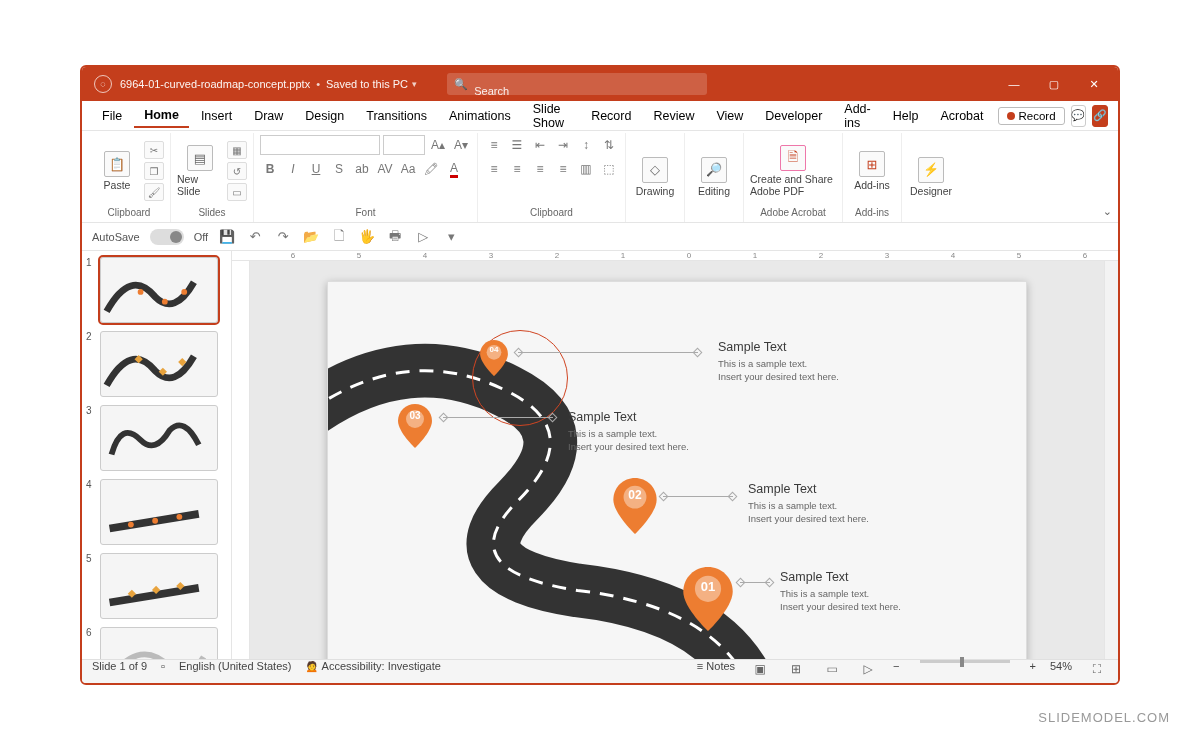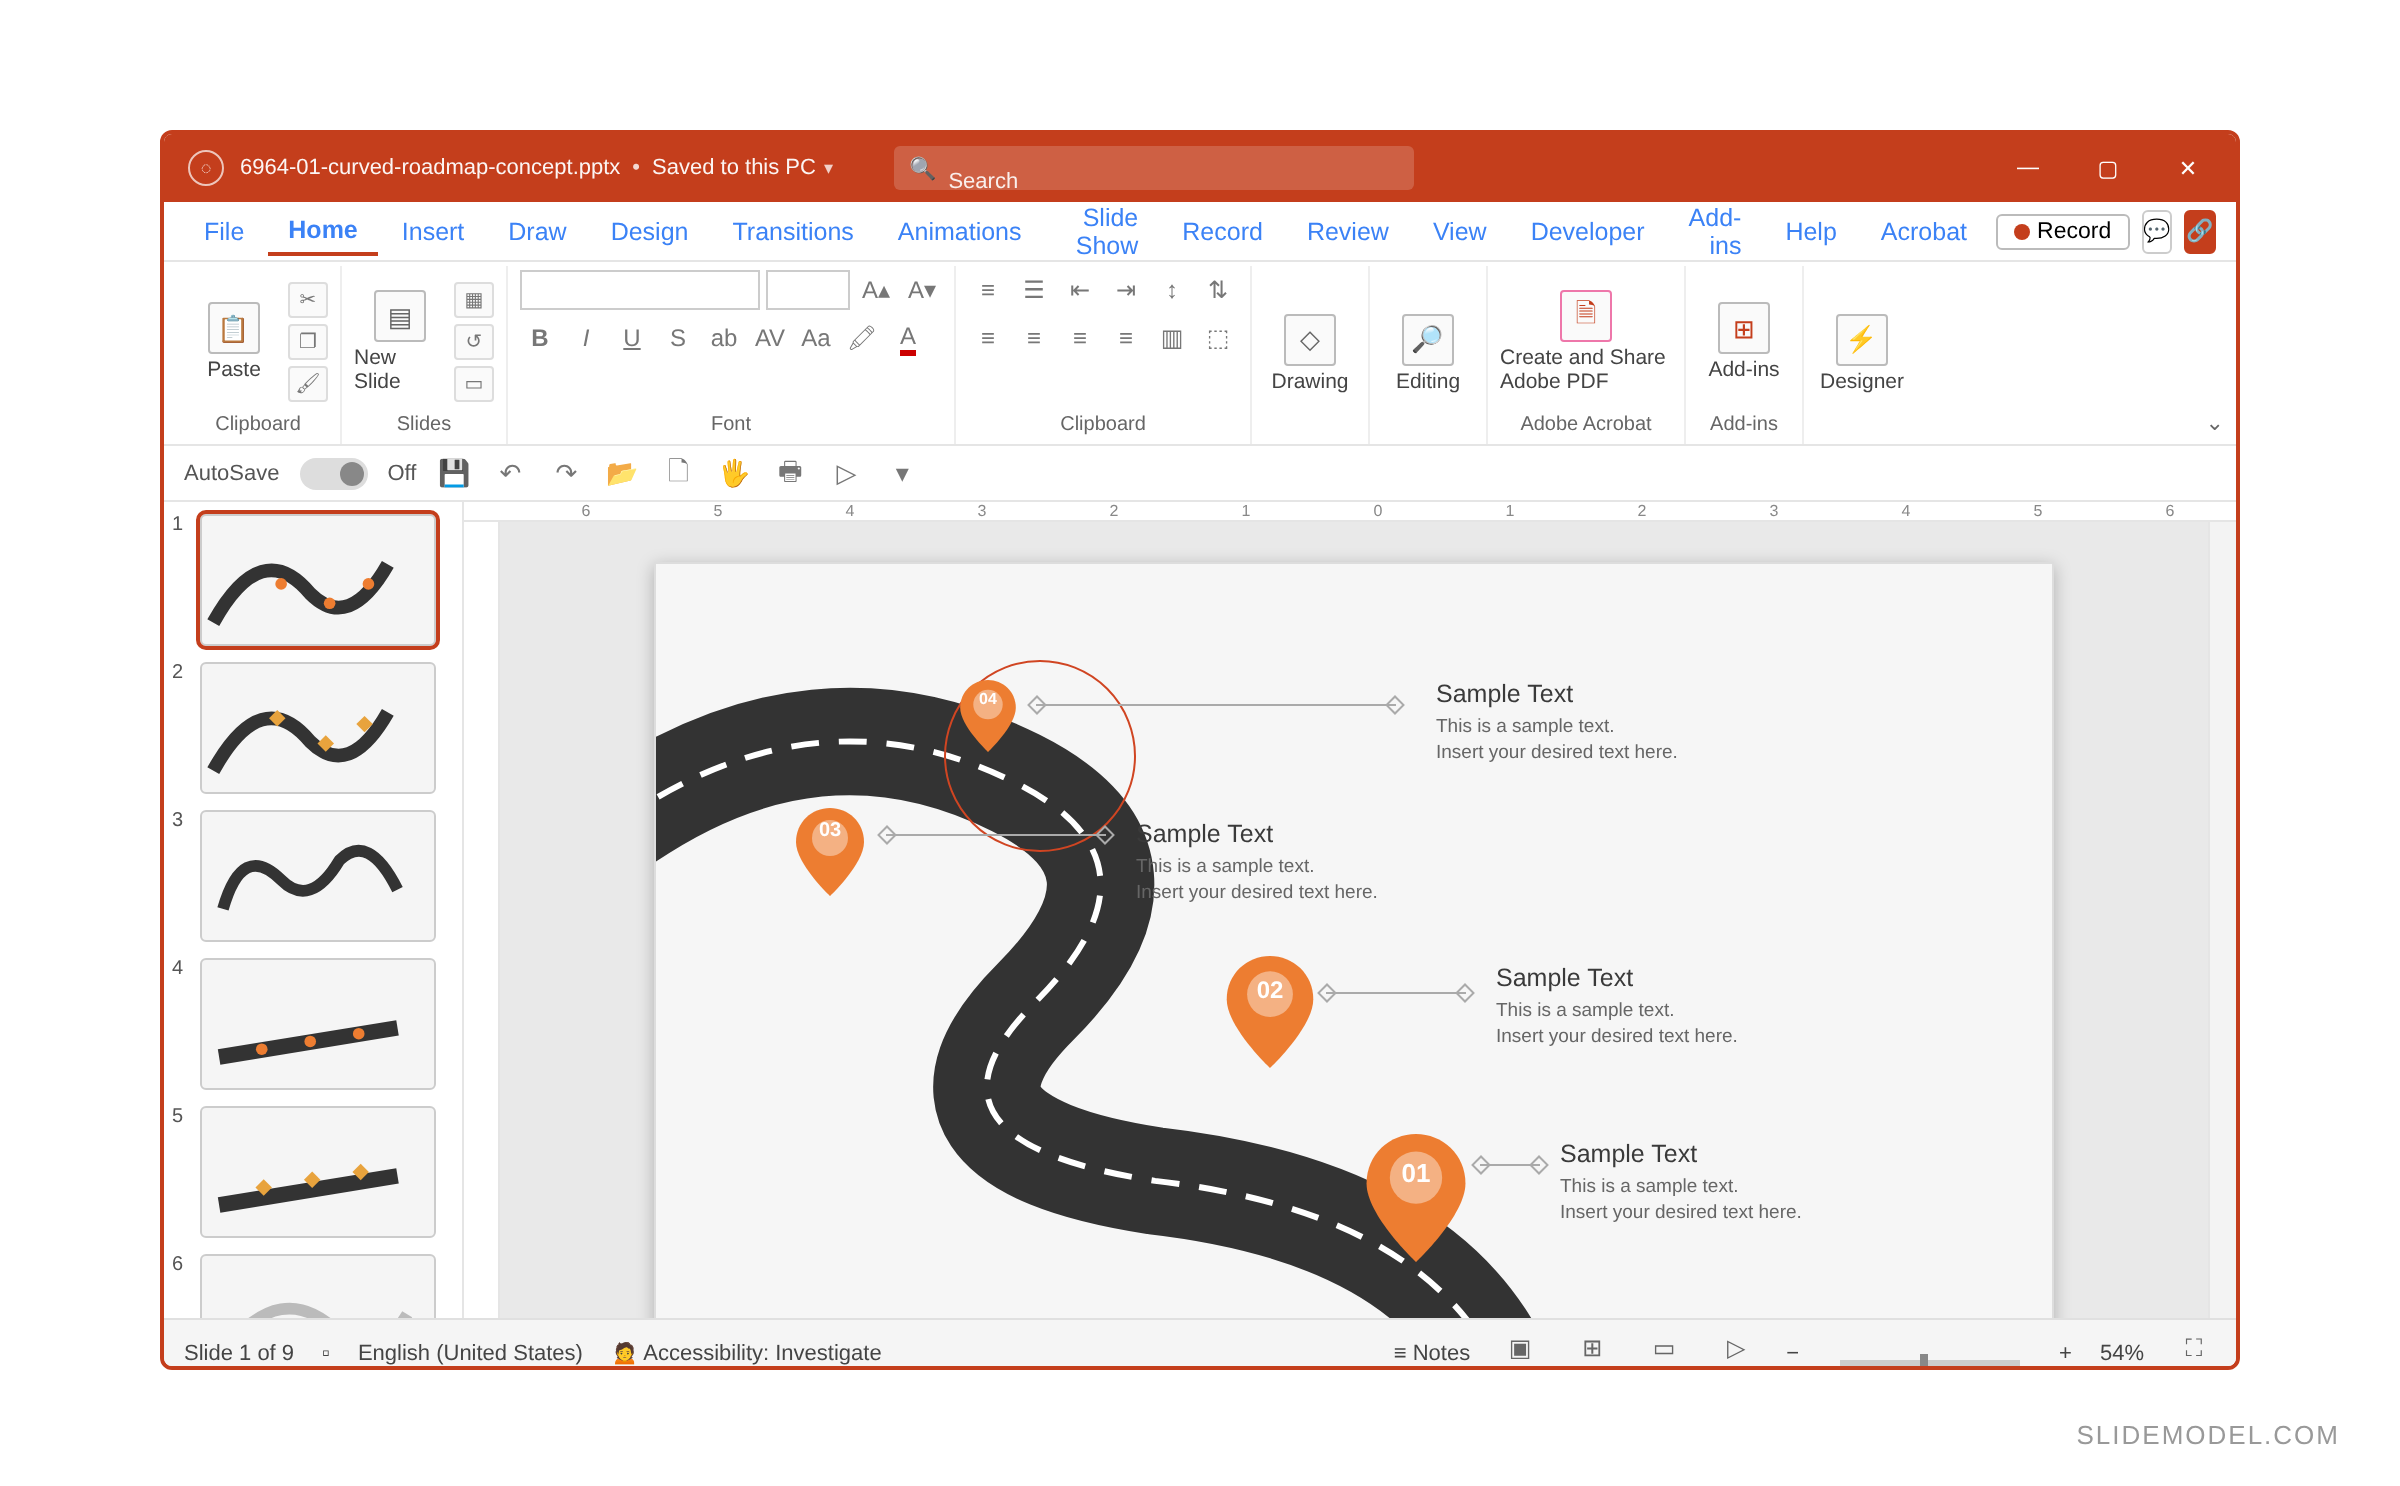--- a/index.html
+++ b/index.html
@@ -12,21 +12,21 @@
   .titlebar .dot { margin: 0 6px; opacity:.8; }
   .titlebar .saved { opacity:.95; display:flex; align-items:center; gap:4px; }
   .titlebar .chev { font-size:9px; opacity:.8; }
   .titlebar .search { margin-left: 30px; width: 260px; height: 22px; background: rgba(255,255,255,.18); border-radius: 3px; display:flex; align-items:center; padding:0 8px; gap:6px; color:#fff; }
   .titlebar .search input { background:transparent; border:none; outline:none; color:#fff; font-size:11px; flex:1;margin-top:14px; }
   .titlebar .search input::placeholder { color: rgba(255,255,255,.9); }
   .titlebar .spacer { flex:1; }
   .titlebar .winbtn { width: 40px; height: 34px; display:flex; align-items:center; justify-content:center; color:#fff; font-size:11px; }
   
   .menurow { height: 30px; background:#fff; display:flex; align-items:center; padding: 0 10px; gap: 2px; border-bottom: 1px solid #e5e5e5; }
-  .menurow .tab { padding: 4px 10px; font-size: 12.5px; color:#3b82f6; border-radius:3px;text-align:right; }
+  .menurow .tab { padding: 4px 10px; font-size: 12.5px; color:#000000; border-radius:3px; }
   .menurow .tab.active { font-weight:600; border-bottom: 2px solid #c43e1c; border-radius:0; }
   .menurow .rspacer { flex:1; }
   .menurow .recbtn { border:1px solid #bbb; border-radius:3px; padding:2px 8px; font-size:11.5px; display:flex; align-items:center; gap:4px; }
   .menurow .recbtn .reddot { width:8px;height:8px;border-radius:50%;background:#c43e1c; }
   .menurow .iconbtn { width:24px; height:22px; border:1px solid #ccc; border-radius:3px; margin-left:4px; display:flex;align-items:center;justify-content:center;font-size:11px;color:#555; }
   .menurow .sharebtn { background:#c43e1c; color:#fff; border-color:#c43e1c; }
   
   .ribbon { height: 92px; background:#fff; border-bottom:1px solid #e5e5e5; display:flex; align-items:stretch; padding: 2px 6px 0 6px; position:relative; }
   .group { display:flex; flex-direction:column; align-items:center; padding: 2px 6px; border-right:1px solid #eee; }
   .group:last-of-type { border-right:none; }
@@ -69,21 +69,21 @@
   .pin svg { width:100%; height:100%; }
   .pin .plabel { position:absolute; width:100%; text-align:center; top:6px; font-size:10px; color:#fff; font-weight:600; }
   .lead { position:absolute; height:1px; background:#aaa; }
   .lead::before,.lead::after{content:"";position:absolute;width:5px;height:5px;border:1px solid #aaa;transform:rotate(45deg);top:-3px;}
   .lead::before{left:-3px;} .lead::after{right:-3px;}
   .txtblk { position:absolute; font-size:12.5px; color:#3a3a3a; }
   .txtblk .h { font-weight:400; margin-bottom:4px; }
   .txtblk .b { font-size:9.5px; color:#666; line-height:1.35; }
   .vscroll { width:14px; background:#f3f3f3; border-left:1px solid #e5e5e5; }
   
-  .statusbar { height:24px; background:#f5f5f5; border-top:1px solid #e0e0e0; display:flex; align-items:flex-end; font-size:11px; color:#444; padding:0 10px; gap:14px; }
+  .statusbar { height:24px; background:#f5f5f5; border-top:1px solid #e0e0e0; display:flex; align-items:flex-start; font-size:11px; color:#444; padding:0 10px; gap:14px; }
   .statusbar .spacer{flex:1;}
   .statusbar .vbtn { width:22px;height:18px;display:flex;align-items:center;justify-content:center;color:#666;font-size:12px; }
   .statusbar .zslider { width:90px;height:3px;background:#ccc;position:relative;margin:0 6px; }
   .statusbar .zslider::after{content:"";position:absolute;left:45%;top:-3px;width:4px;height:10px;background:#888;}
   .watermark { position:absolute; right:30px; bottom:18px; font-size:13px; letter-spacing:1px; color:#999; }
 </style>
 </head>
 <body>
 
 <div class="app-frame">

